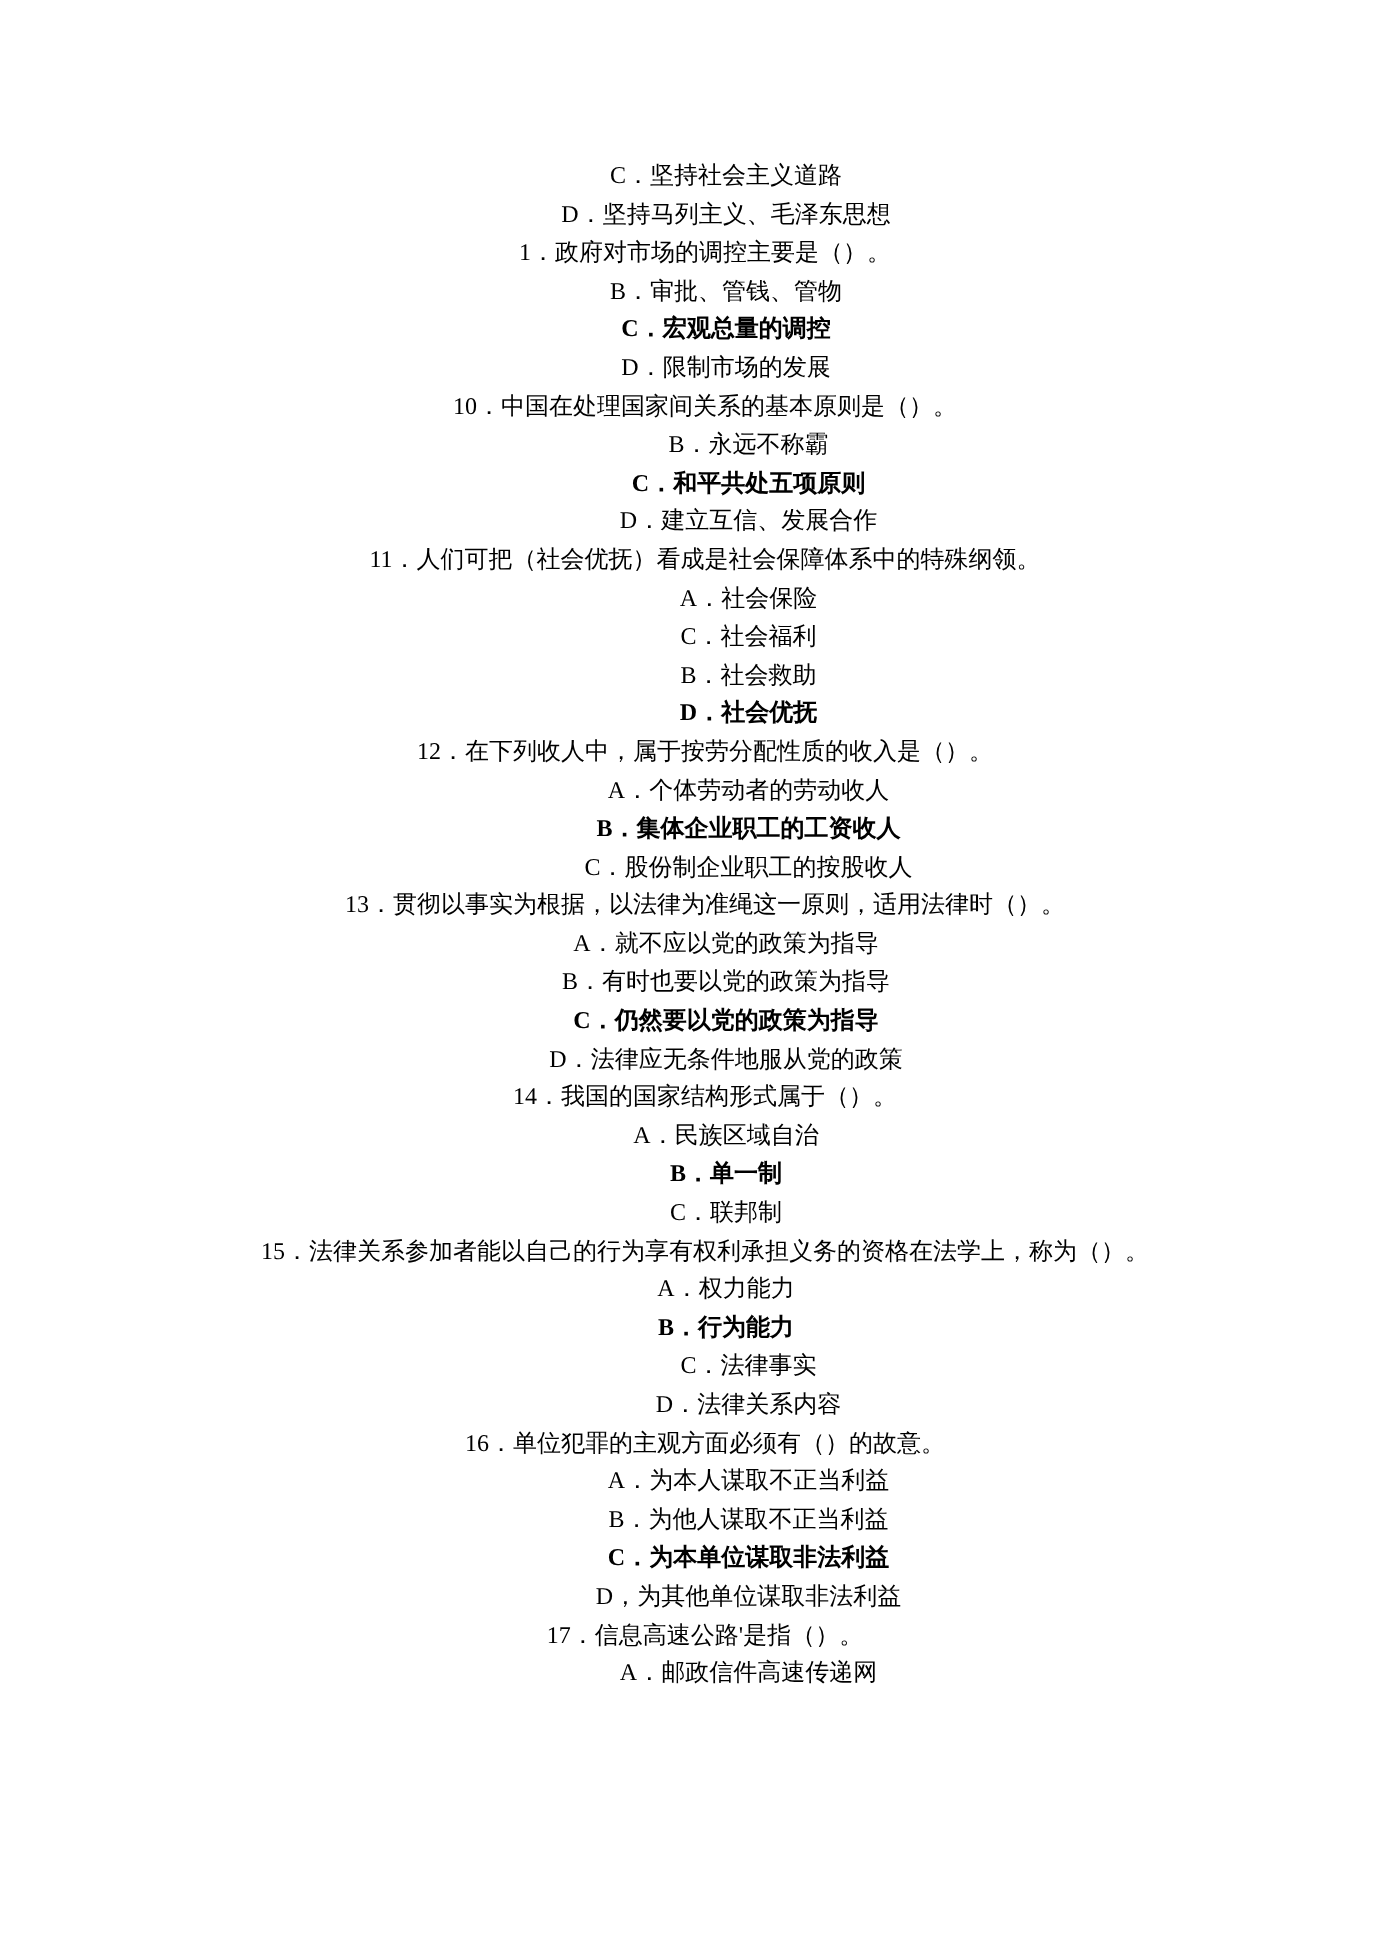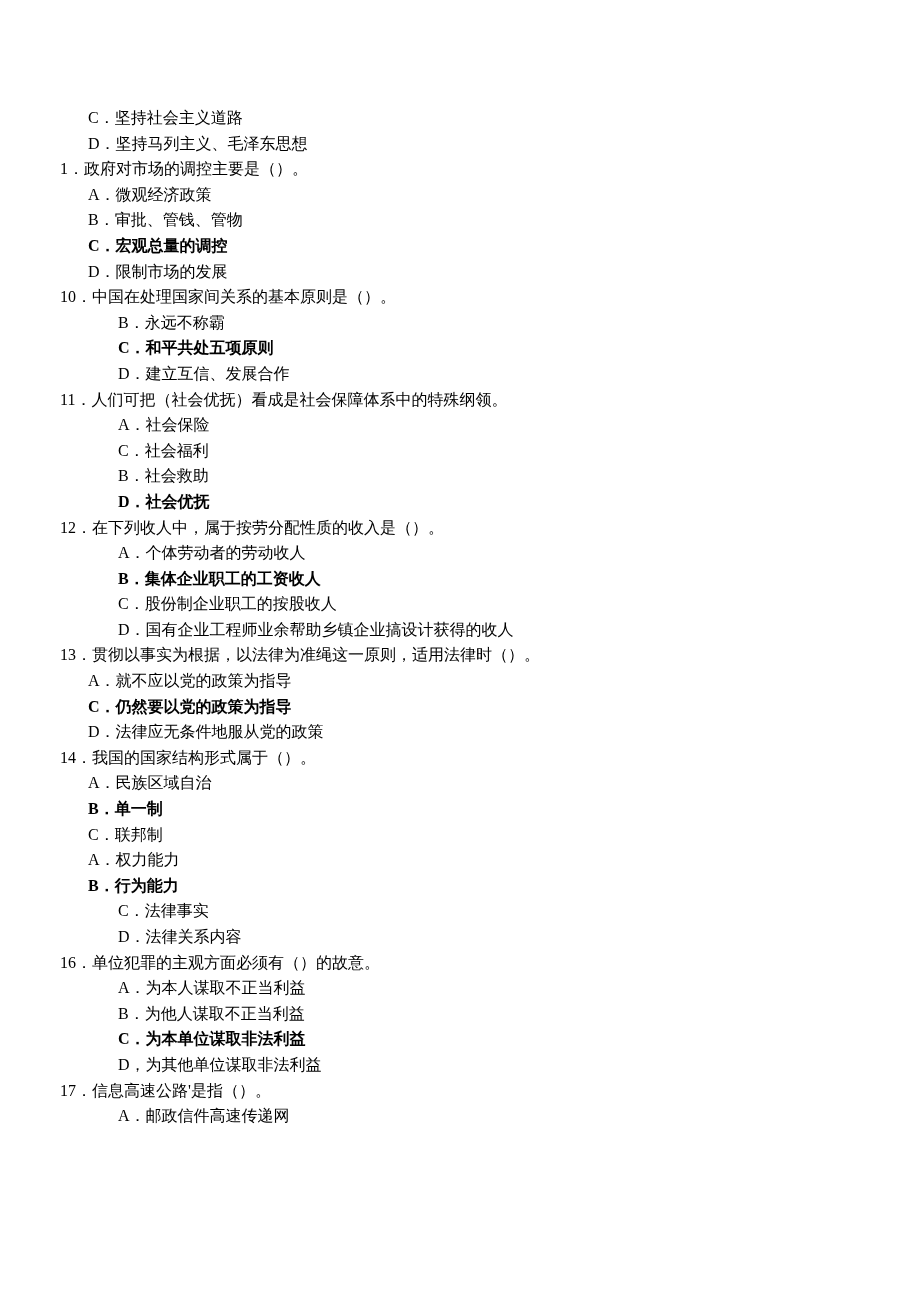--- a/index.html
+++ b/index.html
@@ -9,22 +9,23 @@
     width: 920px;
   }
   body {
     font-family: "SimSun", "宋体", serif;
     font-size: 16px;
     color: #000000;
     line-height: 1.6;
     padding: 105px 0 90px 0;
   }
   .content {
-    margin-left: 60px;
+    margin-left: 100px;
     margin-right: 80px;
+    text-align: center;
   }
   .line {
     white-space: nowrap;
     margin: 0;
     padding: 0;
   }
   .opt {
     padding-left: 28px;
   }
   .opt2 {
@@ -39,52 +40,52 @@
 </style>
 </head>
 <body>
 
 <div class="content">
 
   <p class="line opt">C．坚持社会主义道路</p>
   <p class="line opt">D．坚持马列主义、毛泽东思想</p>
 
   <p class="line q">1．政府对市场的调控主要是（）。</p>
-  <p class="line opt">A．微观经济政策</p>
   <p class="line opt">B．审批、管钱、管物</p>
   <p class="line opt bold">C．宏观总量的调控</p>
   <p class="line opt">D．限制市场的发展</p>
 
   <p class="line q">10．中国在处理国家间关系的基本原则是（）。</p>
   <p class="line opt2">B．永远不称霸</p>
   <p class="line opt2 bold">C．和平共处五项原则</p>
   <p class="line opt2">D．建立互信、发展合作</p>
 
   <p class="line q">11．人们可把（社会优抚）看成是社会保障体系中的特殊纲领。</p>
   <p class="line opt2">A．社会保险</p>
   <p class="line opt2">C．社会福利</p>
   <p class="line opt2">B．社会救助</p>
   <p class="line opt2 bold">D．社会优抚</p>
 
   <p class="line q">12．在下列收人中，属于按劳分配性质的收入是（）。</p>
   <p class="line opt2">A．个体劳动者的劳动收人</p>
   <p class="line opt2 bold">B．集体企业职工的工资收人</p>
   <p class="line opt2">C．股份制企业职工的按股收人</p>
-  <p class="line opt2">D．国有企业工程师业余帮助乡镇企业搞设计获得的收人</p>
 
   <p class="line q">13．贯彻以事实为根据，以法律为准绳这一原则，适用法律时（）。</p>
   <p class="line opt">A．就不应以党的政策为指导</p>
+  <p class="line opt">B．有时也要以党的政策为指导</p>
   <p class="line opt bold">C．仍然要以党的政策为指导</p>
   <p class="line opt">D．法律应无条件地服从党的政策</p>
 
   <p class="line q">14．我国的国家结构形式属于（）。</p>
   <p class="line opt">A．民族区域自治</p>
   <p class="line opt bold">B．单一制</p>
   <p class="line opt">C．联邦制</p>
 
+  <p class="line q">15．法律关系参加者能以自己的行为享有权利承担义务的资格在法学上，称为（）。</p>
   <p class="line opt">A．权力能力</p>
   <p class="line opt bold">B．行为能力</p>
   <p class="line opt2">C．法律事实</p>
   <p class="line opt2">D．法律关系内容</p>
 
   <p class="line q">16．单位犯罪的主观方面必须有（）的故意。</p>
   <p class="line opt2">A．为本人谋取不正当利益</p>
   <p class="line opt2">B．为他人谋取不正当利益</p>
   <p class="line opt2 bold">C．为本单位谋取非法利益</p>
   <p class="line opt2">D，为其他单位谋取非法利益</p>

